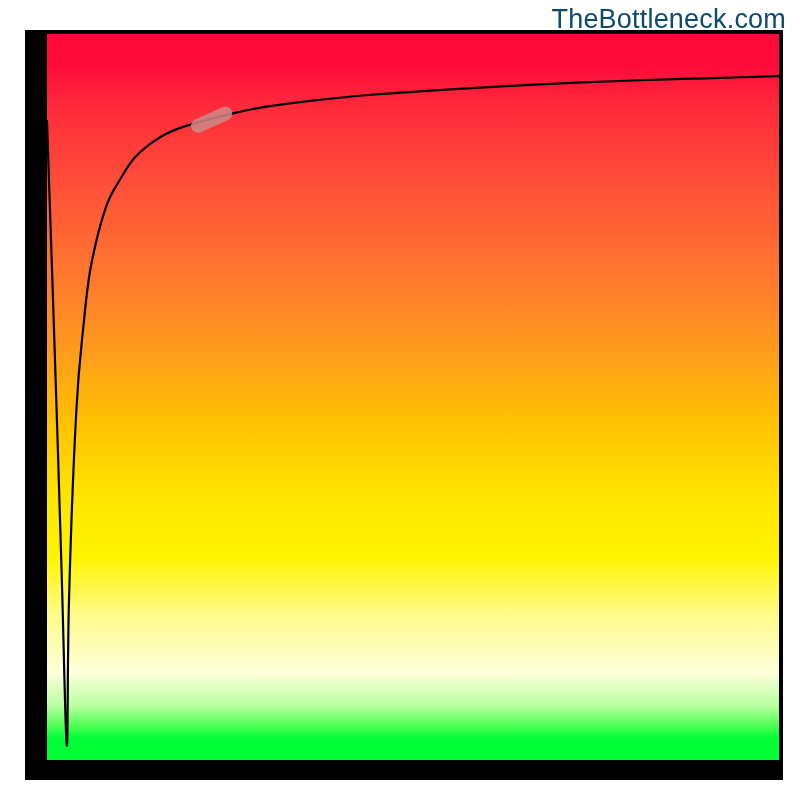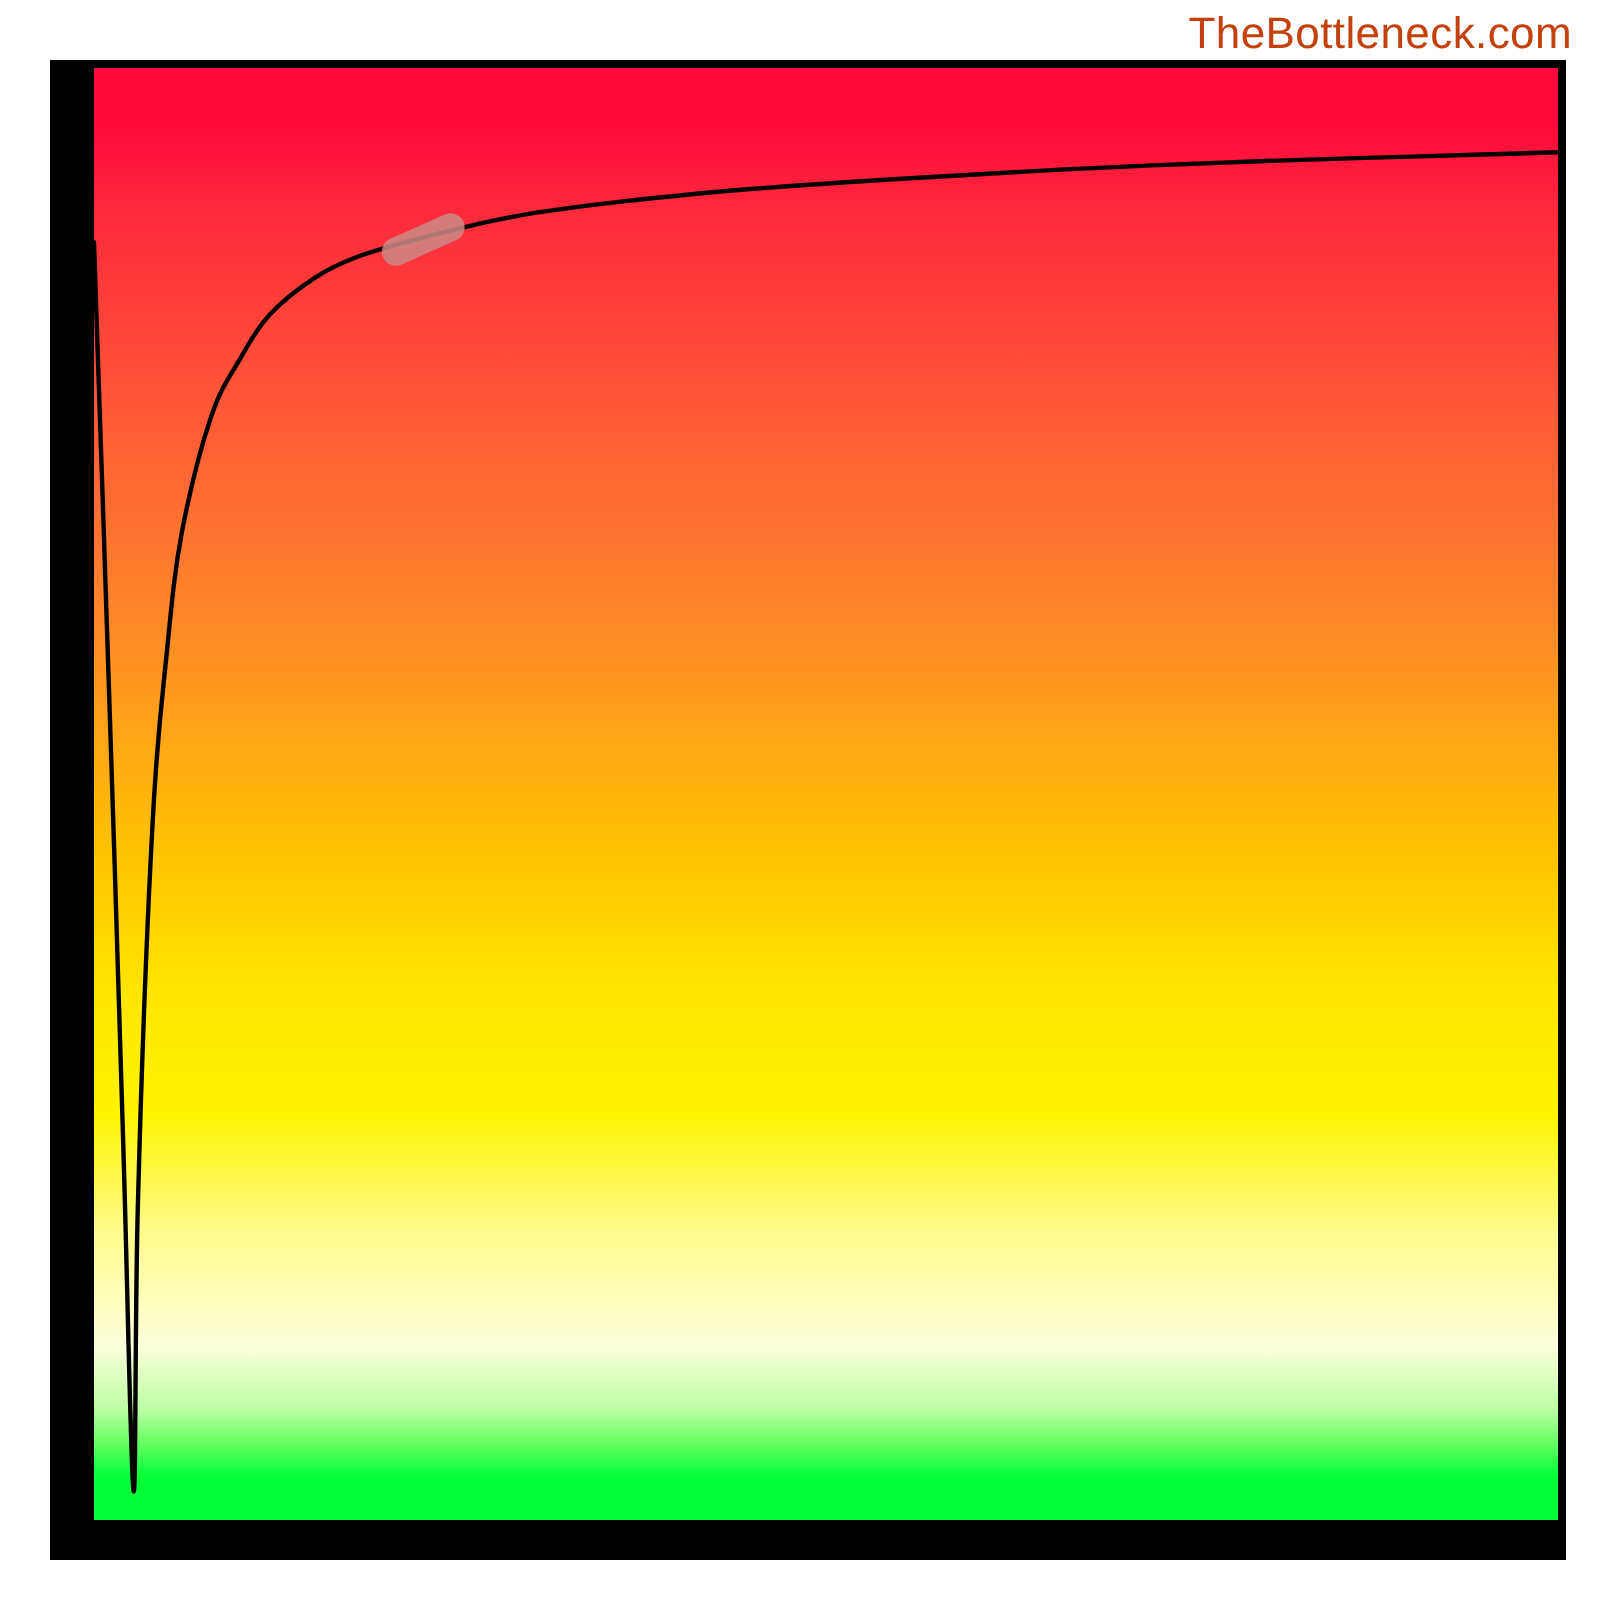--- a/index.html
+++ b/index.html
@@ -68,22 +68,22 @@
     stroke-linejoin: round;
   }
   .marker {
     fill: #cc8a87;
     opacity: 0.85;
   }
   .watermark {
     position: absolute;
     top: 4px;
     right: 14px;
-    font-size: 22px;
-    color: #c2410c;
+    font-size: 27px;
+    color: #0c4a6e;
     letter-spacing: 0.2px;
     font-weight: 400;
   }
 </style>
 </head>
 <body>
 
 <div class="stage">
 
   <div class="watermark">TheBottleneck.com</div>

